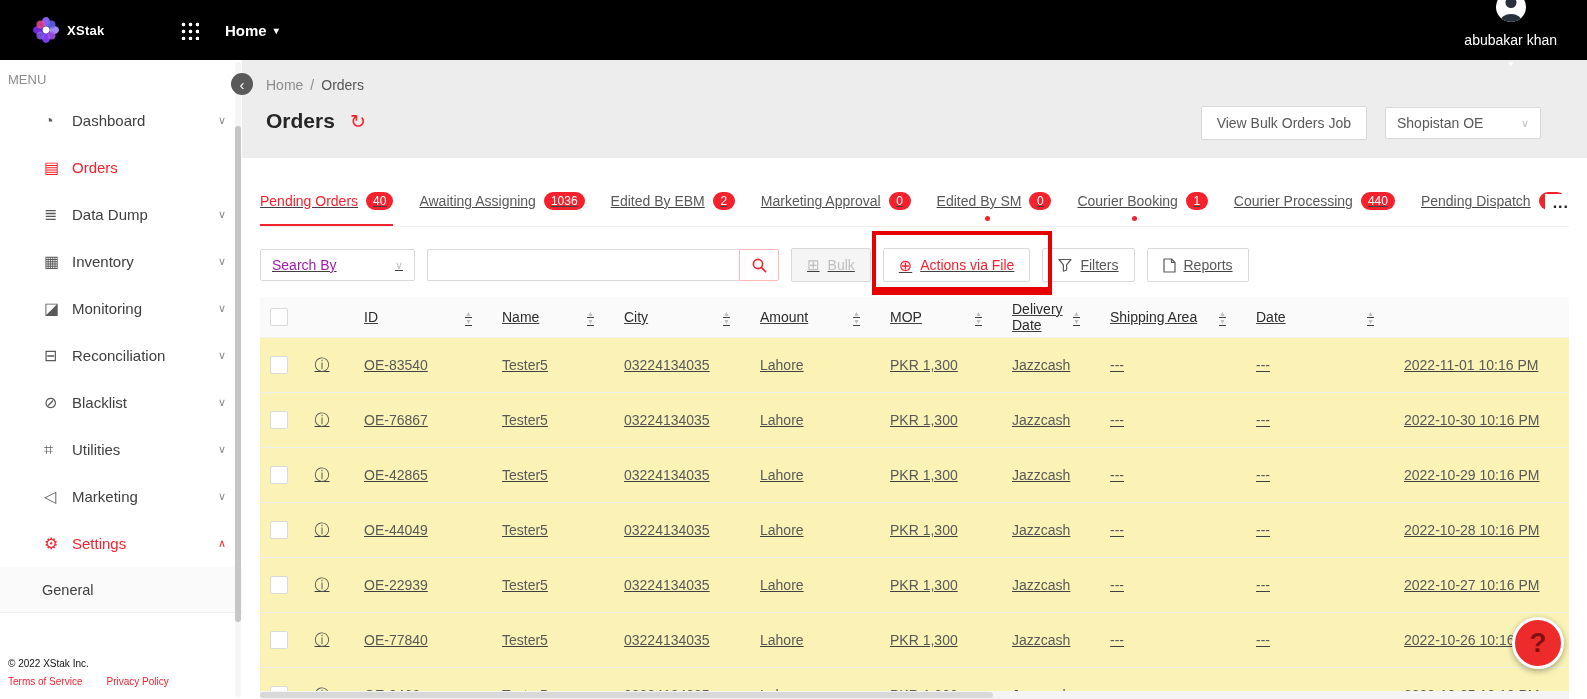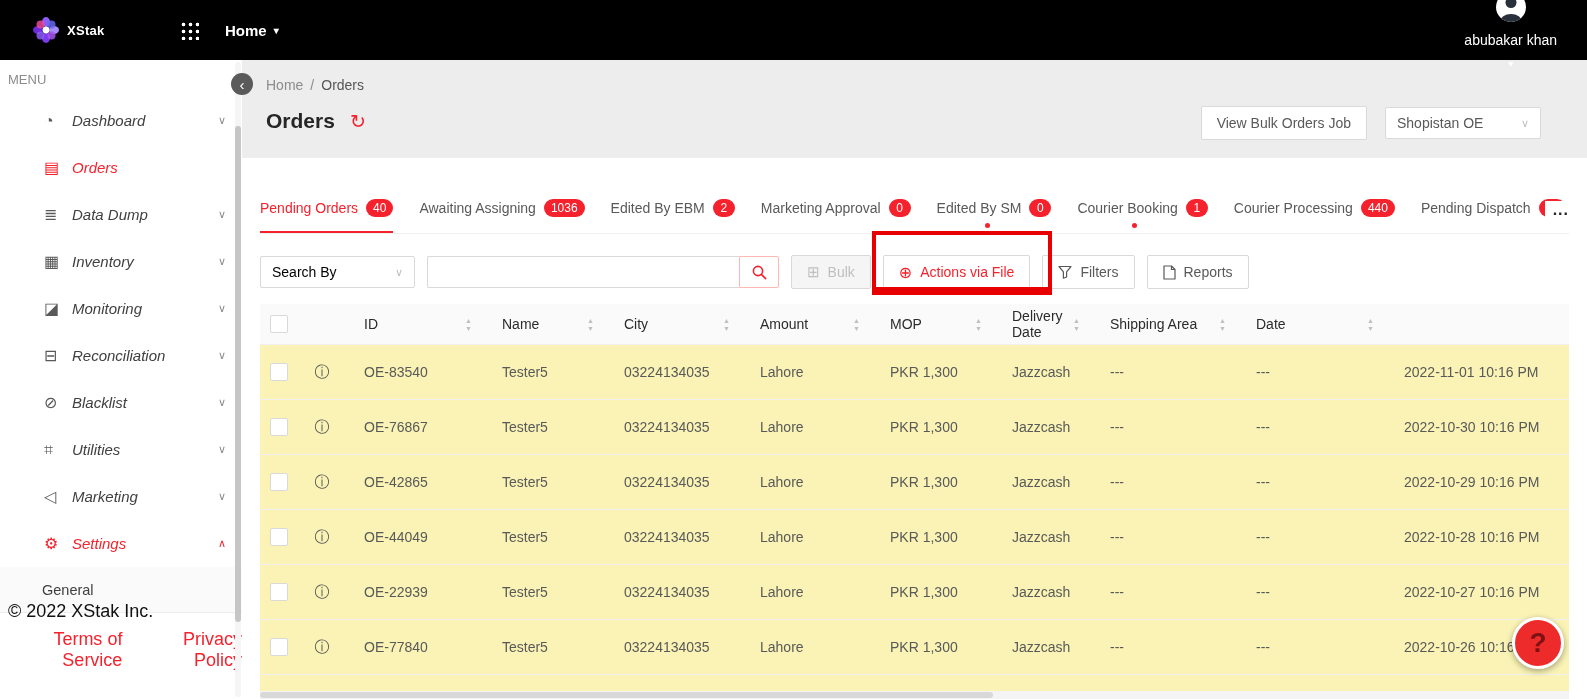--- a/index.html
+++ b/index.html
@@ -20,28 +20,28 @@
   .avatar{width:30px;height:30px;border-radius:50%;background:#fff;position:relative;overflow:hidden;}
   .avatar .head{position:absolute;top:5px;left:50%;transform:translateX(-50%);width:11px;height:11px;border-radius:50%;background:#28303c;}
   .avatar .torso{position:absolute;bottom:-7px;left:50%;transform:translateX(-50%);width:22px;height:15px;border-radius:50%;background:#28303c;}
   .user-name{font-size:14px;}
   
   .sidebar{position:absolute;top:60px;left:0;width:242px;bottom:0;background:#fff;z-index:10;}
   .menu-label{color:#8c8c8c;font-size:13px;padding:12px 0 8px 8px;}
   .sb-nav{margin-top:2px;}
   .sb-item{height:47px;display:flex;align-items:center;padding:0 16px 0 44px;font-size:15px;color:#404040;cursor:pointer;}
   .sb-icon{width:28px;font-size:16px;color:#595959;flex:0 0 28px;}
-  .sb-label{flex:1;font-style:italic;}
+  .sb-label{flex:1;}
   .sb-chevron{font-size:11px;color:#8c8c8c;}
   .sb-item.active{color:#f5222d;}
   .sb-item.active .sb-icon,.sb-item.active .sb-chevron{color:#f5222d;}
   .sb-sub{height:45px;display:flex;align-items:center;padding-left:42px;font-size:14.5px;color:#404040;background:#fafafa;border-bottom:1px solid #ededed;cursor:pointer;}
   .sb-scroll-track{position:absolute;top:2px;right:1px;bottom:2px;width:6px;background:#f5f5f5;border-radius:3px;}
   .sb-scroll-thumb{position:absolute;top:64px;left:0;width:6px;height:496px;background:#c6c6c6;border-radius:3px;cursor:grab;}
-  .sb-footer{position:absolute;left:8px;bottom:28px;font-size:18px;}
+  .sb-footer{position:absolute;left:8px;bottom:12px;font-size:10px;}
   .copyright{color:#111;margin-bottom:7px;}
   .legal{display:flex;gap:24px;text-align:right;}
   .legal span{color:#f5222d;cursor:pointer;}
   
   .content{position:absolute;left:242px;top:60px;right:0;bottom:0;background:#ededed;}
   .back-btn{position:absolute;left:-11px;top:13px;width:22px;height:22px;border-radius:50%;background:#5a5a5a;color:#fff;
     display:flex;align-items:center;justify-content:center;font-size:15px;cursor:pointer;z-index:12;}
   .breadcrumb{position:absolute;left:24px;top:17px;font-size:14px;display:flex;gap:7px;}
   .bc-home{color:#8c8c8c;cursor:pointer;}
   .bc-sep{color:#8c8c8c;}
@@ -49,31 +49,31 @@
   .title-row{position:absolute;left:24px;top:49px;display:flex;align-items:center;gap:15px;}
   .page-title{font-size:21px;font-weight:600;color:#262626;}
   .refresh{color:#f5222d;font-size:19px;cursor:pointer;}
   .header-actions{position:absolute;top:46px;right:46px;display:flex;gap:18px;align-items:center;}
   .btn{height:32px;background:#fff;border:1px solid #d9d9d9;border-radius:2px;color:#595959;font-size:14px;
     display:flex;align-items:center;justify-content:center;padding:0 15px;gap:8px;cursor:pointer;white-space:nowrap;}
   .select{height:32px;width:156px;background:#fff;border:1px solid #d9d9d9;border-radius:2px;display:flex;align-items:center;
     justify-content:space-between;padding:0 11px;font-size:14px;color:#595959;cursor:pointer;box-sizing:border-box;}
   .select .sel-caret{color:#bfbfbf;font-size:11px;}
   
-  .panel{position:absolute;left:0;right:0;top:98px;bottom:0;background:#fff;padding:11px 18px;box-sizing:border-box;}
+  .panel{position:absolute;left:0;right:0;top:98px;bottom:0;background:#fff;padding:4px 18px;box-sizing:border-box;text-decoration:underline;}
   .tabs-row{height:64px;display:flex;align-items:flex-end;gap:26px;border-bottom:1px solid #f0f0f0;position:relative;overflow:hidden;padding-right:28px;}
   .tab{height:46px;display:flex;align-items:center;gap:8px;font-size:14px;color:#595959;border-bottom:2px solid transparent;white-space:nowrap;cursor:pointer;position:relative;}
   .tab.active{color:#f5222d;border-bottom-color:#f5222d;}
   .tab-badge{background:#f5222d;color:#fff;font-size:12px;line-height:18px;padding:0 7px;border-radius:10px;min-width:8px;text-align:center;}
   .tab.has-dot::after{content:"";position:absolute;bottom:3px;left:42%;width:5px;height:5px;border-radius:50%;background:#f5222d;}
   .tabs-more{position:absolute;right:0;bottom:14px;color:#262626;font-weight:bold;letter-spacing:1px;background:#fff;padding-left:8px;cursor:pointer;}
   
   .toolbar{margin-top:22px;height:32px;display:flex;align-items:center;gap:12px;}
   .search-by{width:155px;}
-  .search-by .ph{color:#000000;}
+  .search-by .ph{color:#a21caf;}
   .search-wrap{display:flex;width:352px;}
   .search-input{flex:1;height:32px;box-sizing:border-box;border:1px solid #d9d9d9;border-right:none;border-radius:2px 0 0 2px;
     padding:0 11px;font-size:14px;color:#595959;background:#fff;outline:none;font-family:"Liberation Sans",sans-serif;}
   .search-btn{width:40px;height:32px;box-sizing:border-box;border:1px solid #ffb9b4;border-radius:0 2px 2px 0;background:#fff;
     display:flex;align-items:center;justify-content:center;cursor:pointer;}
   .btn-bulk{background:#f5f5f5;color:#bfbfbf;cursor:not-allowed;}
   .btn-bulk .ico{font-size:15px;}
   .btn-actions{color:#f5222d;}
   .btn-actions .ico{font-size:16px;color:#f5222d;}
   .btn .gico{display:flex;align-items:center;}

